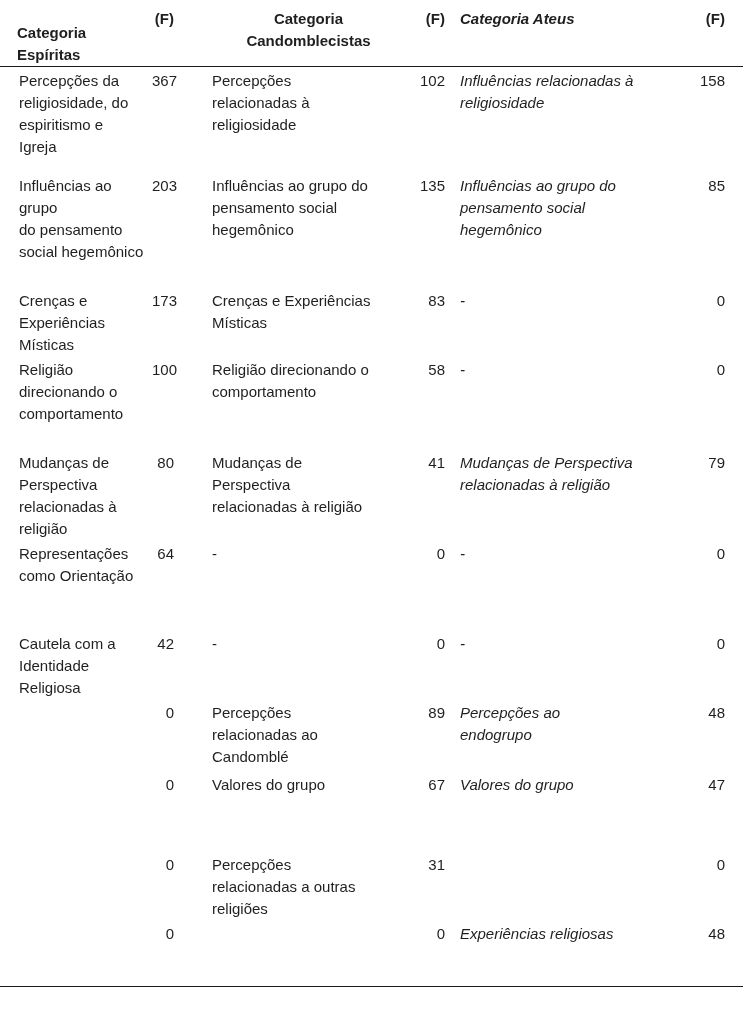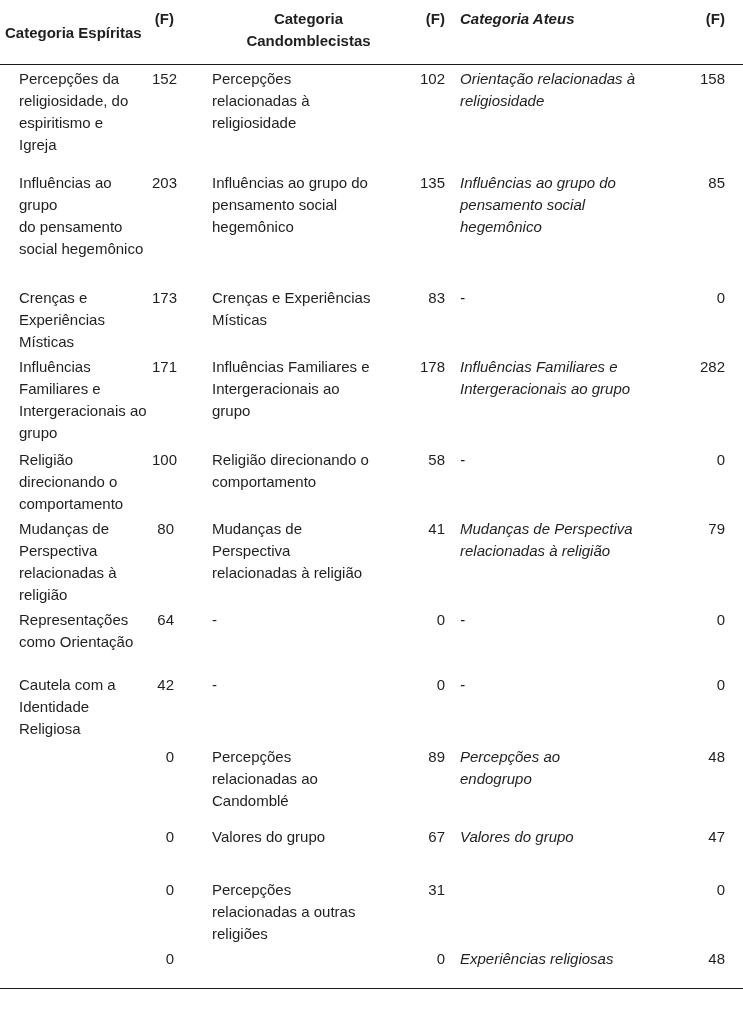--- a/index.html
+++ b/index.html
@@ -47,21 +47,21 @@
   }
   td.cat { white-space: pre-line; }
 
   .c1 { padding-left: 19px; }
   .c2 { text-align: right; padding-right: 6px; }
   .c3 { padding-left: 32px; }
   .c4 { text-align: right; padding-right: 5px; }
   .c5 { padding-left: 10px; font-style: italic; }
   .c6 { text-align: right; padding-right: 18px; }
 
-  th.c1 { padding-top: 20px; padding-left: 5px; }
+  th.c1 { padding-top: 20px; padding-left: 17px; }
   th.c3 { padding-left: 32px; text-align: center; }
   th.c5 { padding-left: 10px; }
 
   tbody tr:nth-child(1)  { height: 105px; }
   tbody tr:nth-child(2)  { height: 115px; }
   tbody tr:nth-child(3)  { height: 67px; }
   tbody tr:nth-child(4)  { height: 93px; }
   tbody tr:nth-child(5)  { height: 68px; }
   tbody tr:nth-child(6)  { height: 90px; }
   tbody tr:nth-child(7)  { height: 65px; }
@@ -94,26 +94,26 @@
       <th class="c5">Categoria Ateus</th>
       <th class="c6">(F)</th>
     </tr>
   </thead>
   <tbody>
     <tr>
       <td class="cat c1">Percepções da
 religiosidade, do
 espiritismo e
 Igreja</td>
-      <td class="num c2">152</td>
+      <td class="num c2">367</td>
       <td class="cat c3">Percepções
 relacionadas à
 religiosidade</td>
       <td class="num c4">102</td>
-      <td class="cat c5">Orientação relacionadas à
+      <td class="cat c5">Influências relacionadas à
 religiosidade</td>
       <td class="num c6">158</td>
     </tr>
     <tr>
       <td class="cat c1">Influências ao grupo
 do pensamento
 social hegemônico</td>
       <td class="num c2">203</td>
       <td class="cat c3">Influências ao grupo do
 pensamento social
@@ -129,34 +129,20 @@
 Experiências
 Místicas</td>
       <td class="num c2">173</td>
       <td class="cat c3">Crenças e Experiências
 Místicas</td>
       <td class="num c4">83</td>
       <td class="cat c5">-</td>
       <td class="num c6">0</td>
     </tr>
     <tr>
-      <td class="cat c1">Influências
-Familiares e
-Intergeracionais ao
-grupo</td>
-      <td class="num c2">171</td>
-      <td class="cat c3">Influências Familiares e
-Intergeracionais ao
-grupo</td>
-      <td class="num c4">178</td>
-      <td class="cat c5">Influências Familiares e
-Intergeracionais ao grupo</td>
-      <td class="num c6">282</td>
-    </tr>
-    <tr>
       <td class="cat c1">Religião
 direcionando o
 comportamento</td>
       <td class="num c2">100</td>
       <td class="cat c3">Religião direcionando o
 comportamento</td>
       <td class="num c4">58</td>
       <td class="cat c5">-</td>
       <td class="num c6">0</td>
     </tr>

